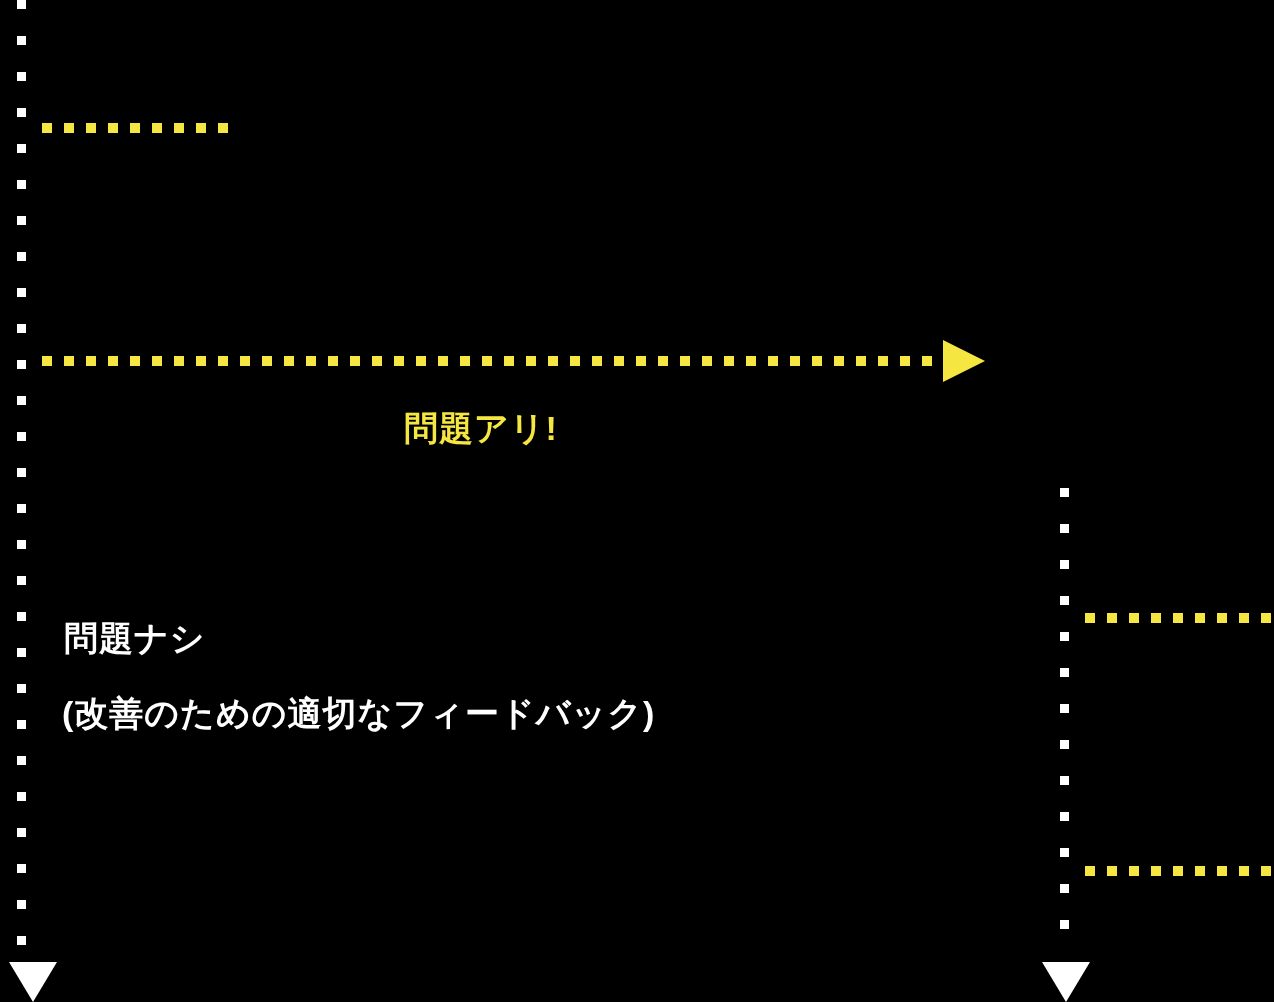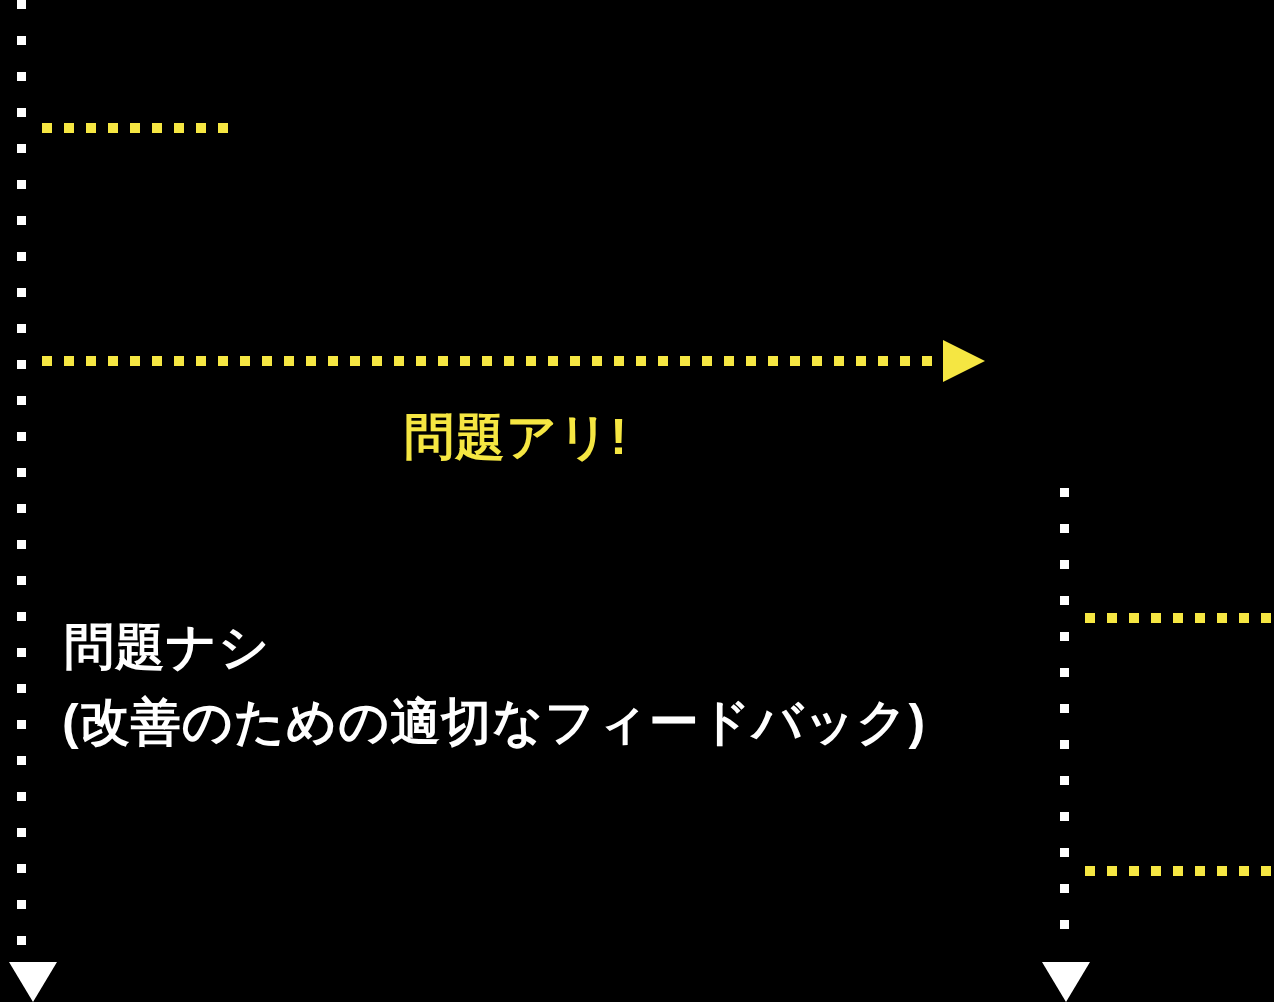--- a/index.html
+++ b/index.html
@@ -55,21 +55,21 @@
     position: absolute;
     width: 0;
     height: 0;
     border-top: 21px solid transparent;
     border-bottom: 21px solid transparent;
     border-left: 42px solid var(--accent);
   }
   .label {
     position: absolute;
     font-weight: bold;
-    font-size: 50px;
+    font-size: 34px;
     line-height: 1.1;
     letter-spacing: 1px;
     white-space: nowrap;
   }
   .label.yellow { color: var(--accent); }
   .label.white  { color: var(--line); }
 </style>
 </head>
 <body>
 

